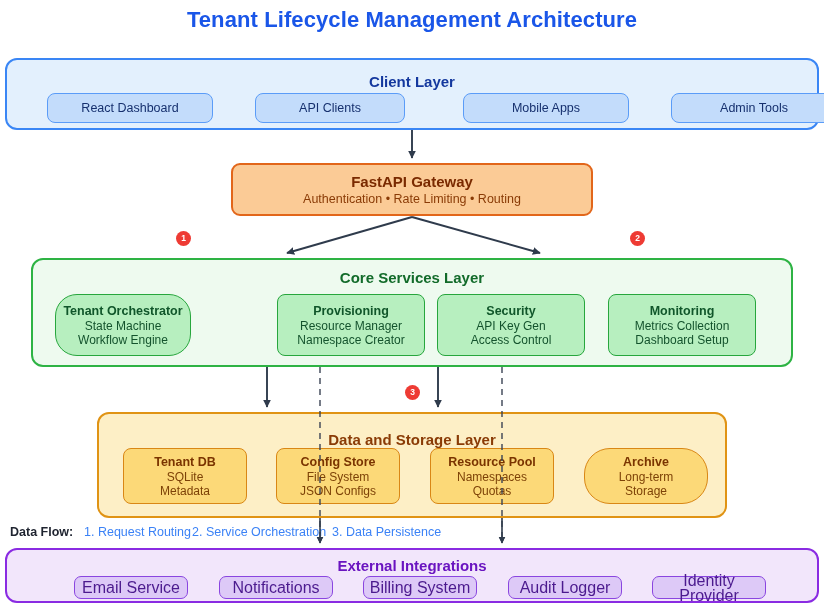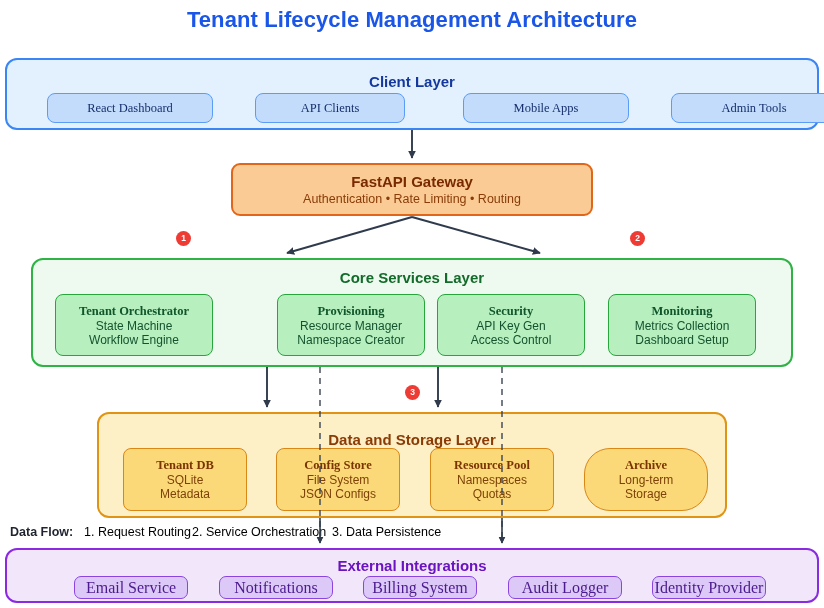--- a/index.html
+++ b/index.html
@@ -38,21 +38,21 @@
   .node{
     position:absolute;
     box-sizing:border-box;
     border-radius:8px;
     display:flex;
     flex-direction:column;
     align-items:center;
     justify-content:center;
     text-align:center;
   }
-  .node .nt{font-size:12.5px;font-weight:bold;line-height:15px;font-family:Liberation Serif, serif;}
+  .node .nt{font-size:12.5px;font-weight:bold;line-height:15px;}
   .node .ns{font-size:12px;line-height:14px;font-weight:normal;}
 
   
   .client-layer{
     left:5px;top:58px;width:814px;height:72px;
     background:#e3f0fd;
     border:2px solid #3a86f5;
   }
   .client-layer .layer-title{top:13px;color:#14389e;}
   .client-node{
@@ -96,21 +96,21 @@
   
   .data-layer{
     left:97px;top:412px;width:630px;height:106px;
     background:#fdefc6;
     border:2px solid #e09314;
   }
   .data-layer .layer-title{top:17px;color:#8a3b06;}
   .data-node{
     background:#fcd978;
     border:1.6px solid #d98715;
-    height:63px;
+    height:56px;
     top:448px;
   }
   .data-node .nt{color:#7a3400;}
   .data-node .ns{color:#7d4207;}
 
   
   .ext-layer{
     left:5px;top:548px;width:814px;height:55px;
     background:#f2e6fb;
     border:2px solid #8a2be2;
@@ -129,21 +129,21 @@
   .flow-strip{
     position:absolute;left:0;top:525px;width:824px;height:18px;
   }
   .flow-label{
     position:absolute;left:10px;top:0;
     font-size:12.5px;font-weight:bold;color:#1f2430;
     white-space:nowrap;
   }
   .flow-item{
     position:absolute;top:0;
-    font-size:12.5px;color:#000000;
+    font-size:12.5px;color:#3b82f6;
     white-space:nowrap;
   }
 
   
   .badge{
     position:absolute;
     width:15px;height:15px;border-radius:50%;
     background:#ee3b34;
     color:#ffffff;
     font-size:8.5px;font-weight:bold;
@@ -177,21 +177,21 @@
   </div>
 
   <div class="gateway">
     <div class="gt">FastAPI Gateway</div>
     <div class="gs">Authentication • Rate Limiting • Routing</div>
   </div>
 
   <div class="layer core-layer">
     <div class="layer-title">Core Services Layer</div>
   </div>
-  <div class="node core-node" style="left:55px;width:158px;">
+  <div class="node core-node" style="left:55px;width:136px;border-radius:22px;">
     <span class="nt">Tenant Orchestrator</span>
     <span class="ns">State Machine</span>
     <span class="ns">Workflow Engine</span>
   </div>
   <div class="node core-node" style="left:265px;width:148px;margin-left:12px;">
     <span class="nt">Provisioning</span>
     <span class="ns">Resource Manager</span>
     <span class="ns">Namespace Creator</span>
   </div>
   <div class="node core-node" style="left:437px;width:148px;">

